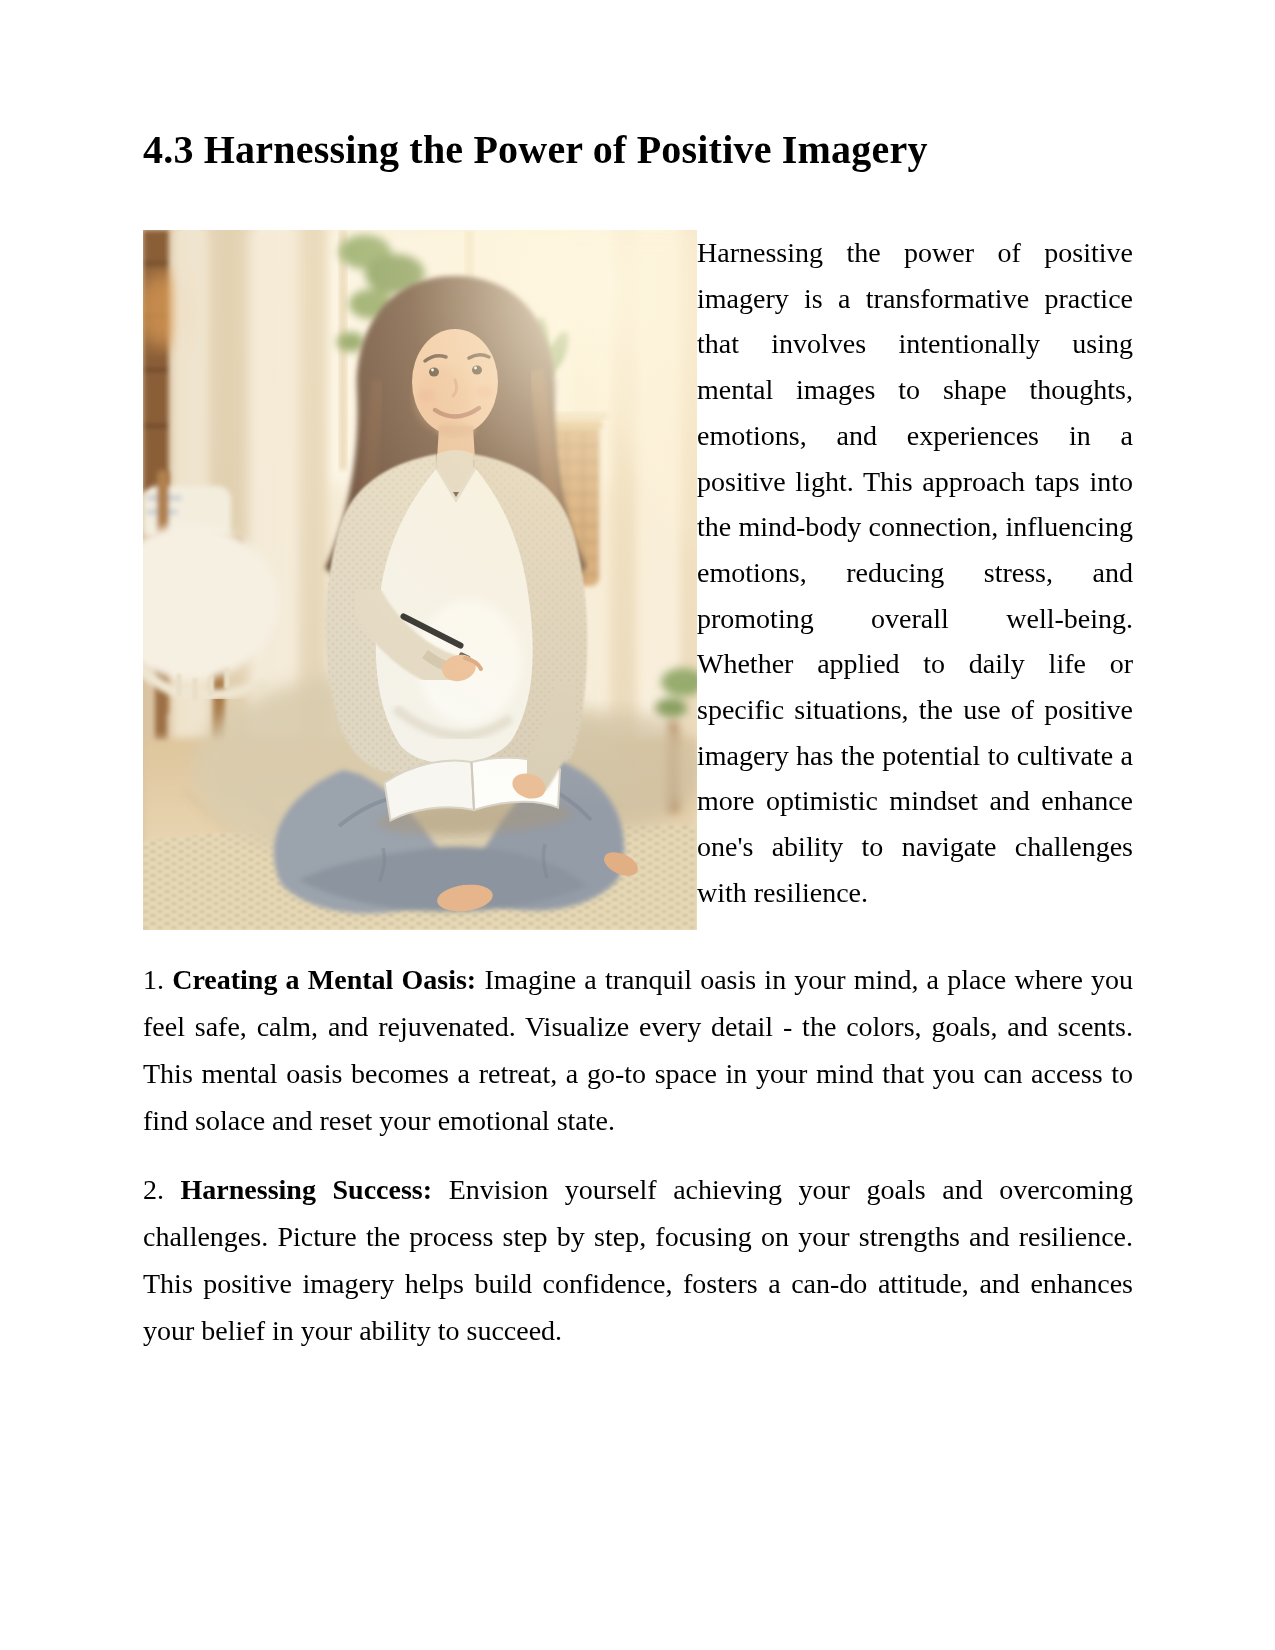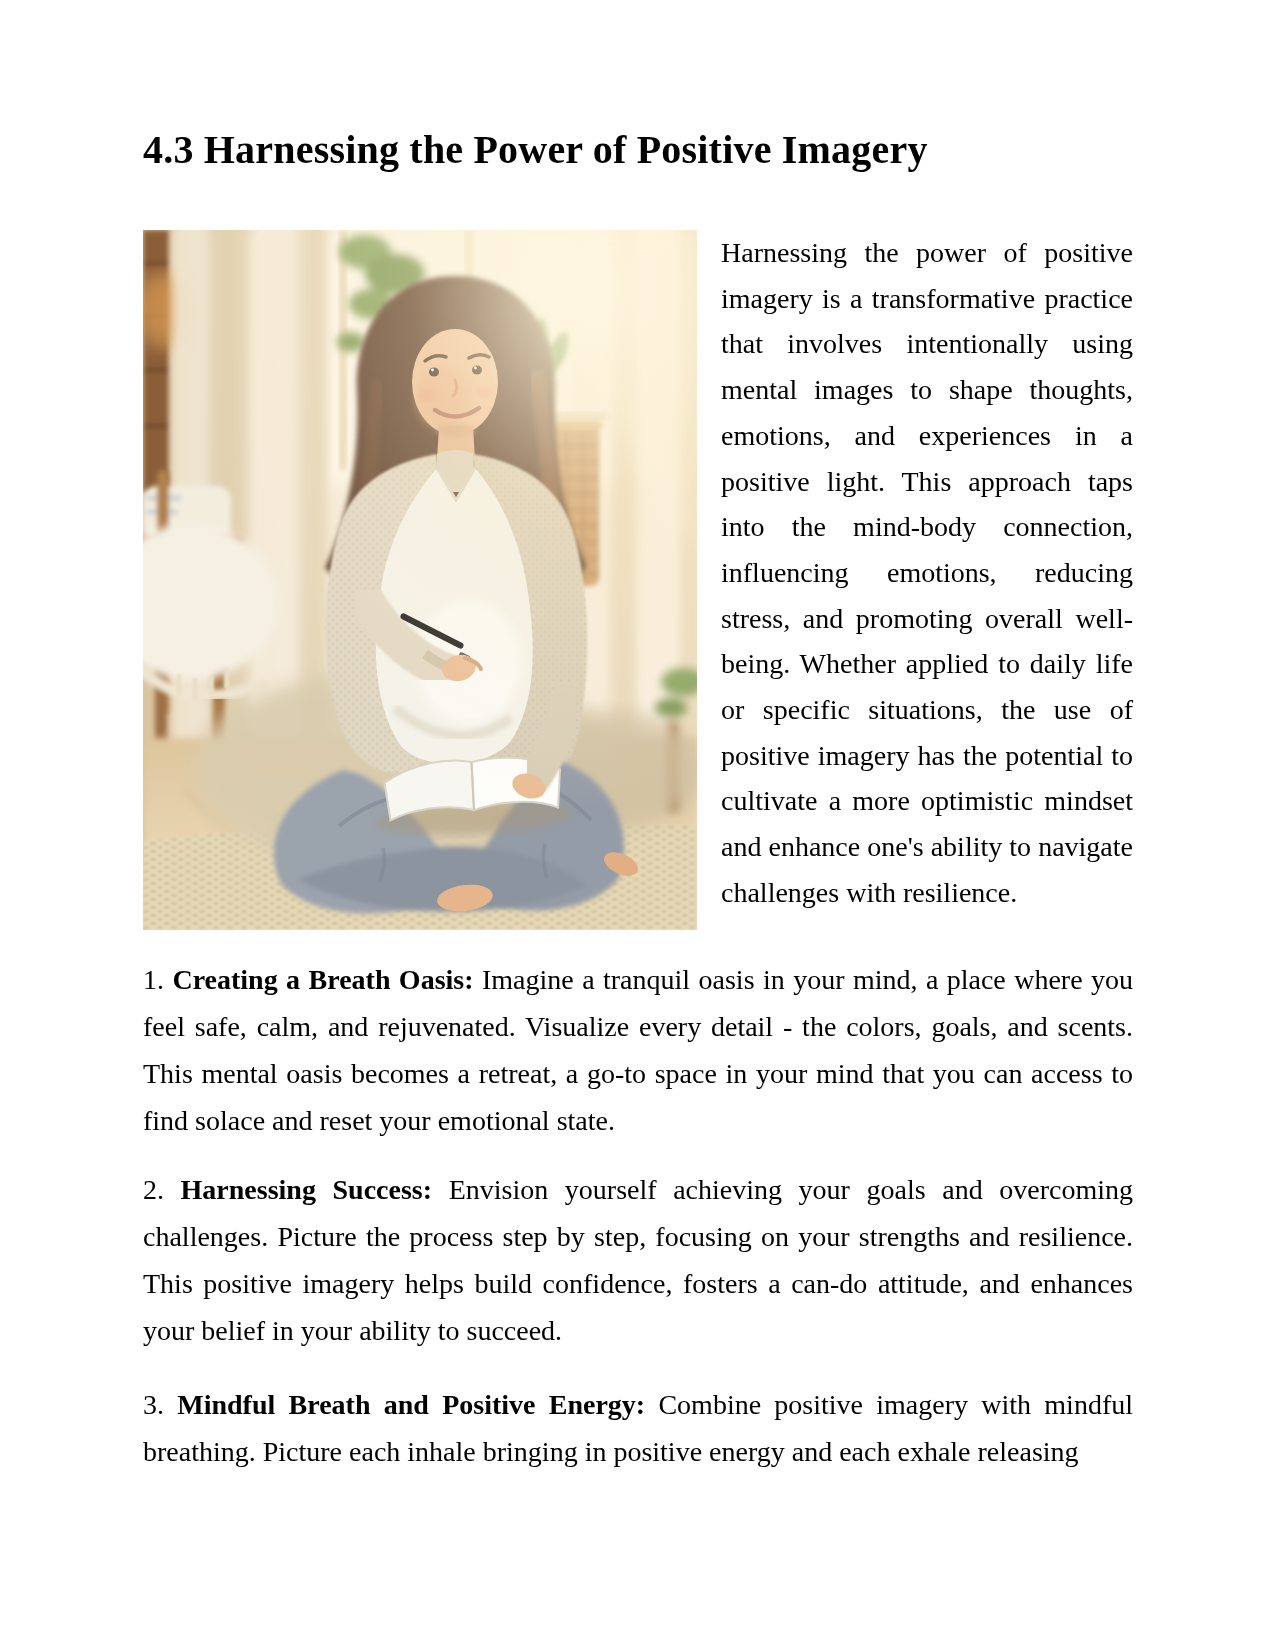--- a/index.html
+++ b/index.html
@@ -15,21 +15,21 @@
   }
   .heading{
     font-size:40px;
     line-height:48px;
     font-weight:bold;
     margin:0 0 56px 0;
     letter-spacing:0.2px;
   }
   .intro-row{
     display:flex;
-    gap:24px;
+    gap:0;
     align-items:flex-start;
   }
   .photo{
     flex:none;
     width:554px;height:700px;
     margin:0;
     overflow:hidden;
   }
   .photo svg{display:block;width:554px;height:700px;}
   .intro-text{
@@ -267,29 +267,24 @@
         <rect width="554" height="700" fill="url(#sunG)"></rect>
         <path d="M554,0 L360,0 L554,330 Z" fill="#fff6dd" opacity="0.25" filter="url(#b8)"></path>
       </svg>
     </figure>
 
     <p class="intro-text">Harnessing the power of positive imagery is a transformative practice that involves intentionally using mental images to shape thoughts, emotions, and experiences in a positive light. This approach taps into the mind-body connection, influencing emotions, reducing stress, and promoting overall well-being. Whether applied to daily life or specific situations, the use of positive imagery has the potential to cultivate a more optimistic mindset and enhance one's ability to navigate challenges with resilience.</p>
   </div>
 
   <p class="body-par first">
     <span>1.</span>
-    <b>Creating a Breath Oasis:</b>
+    <b>Creating a Mental Oasis:</b>
     <span>Imagine a tranquil oasis in your mind, a place where you feel safe, calm, and rejuvenated. Visualize every detail - the colors, goals, and scents. This mental oasis becomes a retreat, a go-to space in your mind that you can access to find solace and reset your emotional state.</span>
   </p>
 
   <p class="body-par second">
     <span>2.</span>
     <b>Harnessing Success:</b>
     <span>Envision yourself achieving your goals and overcoming challenges. Picture the process step by step, focusing on your strengths and resilience. This positive imagery helps build confidence, fosters a can-do attitude, and enhances your belief in your ability to succeed.</span>
   </p>
 
-  <p class="body-par third">
-    <span>3.</span>
-    <b>Mindful Breath and Positive Energy:</b>
-    <span>Combine positive imagery with mindful breathing. Picture each inhale bringing in positive energy and each exhale releasing</span>
-  </p>
 
 </div>
 
 </body></html>

